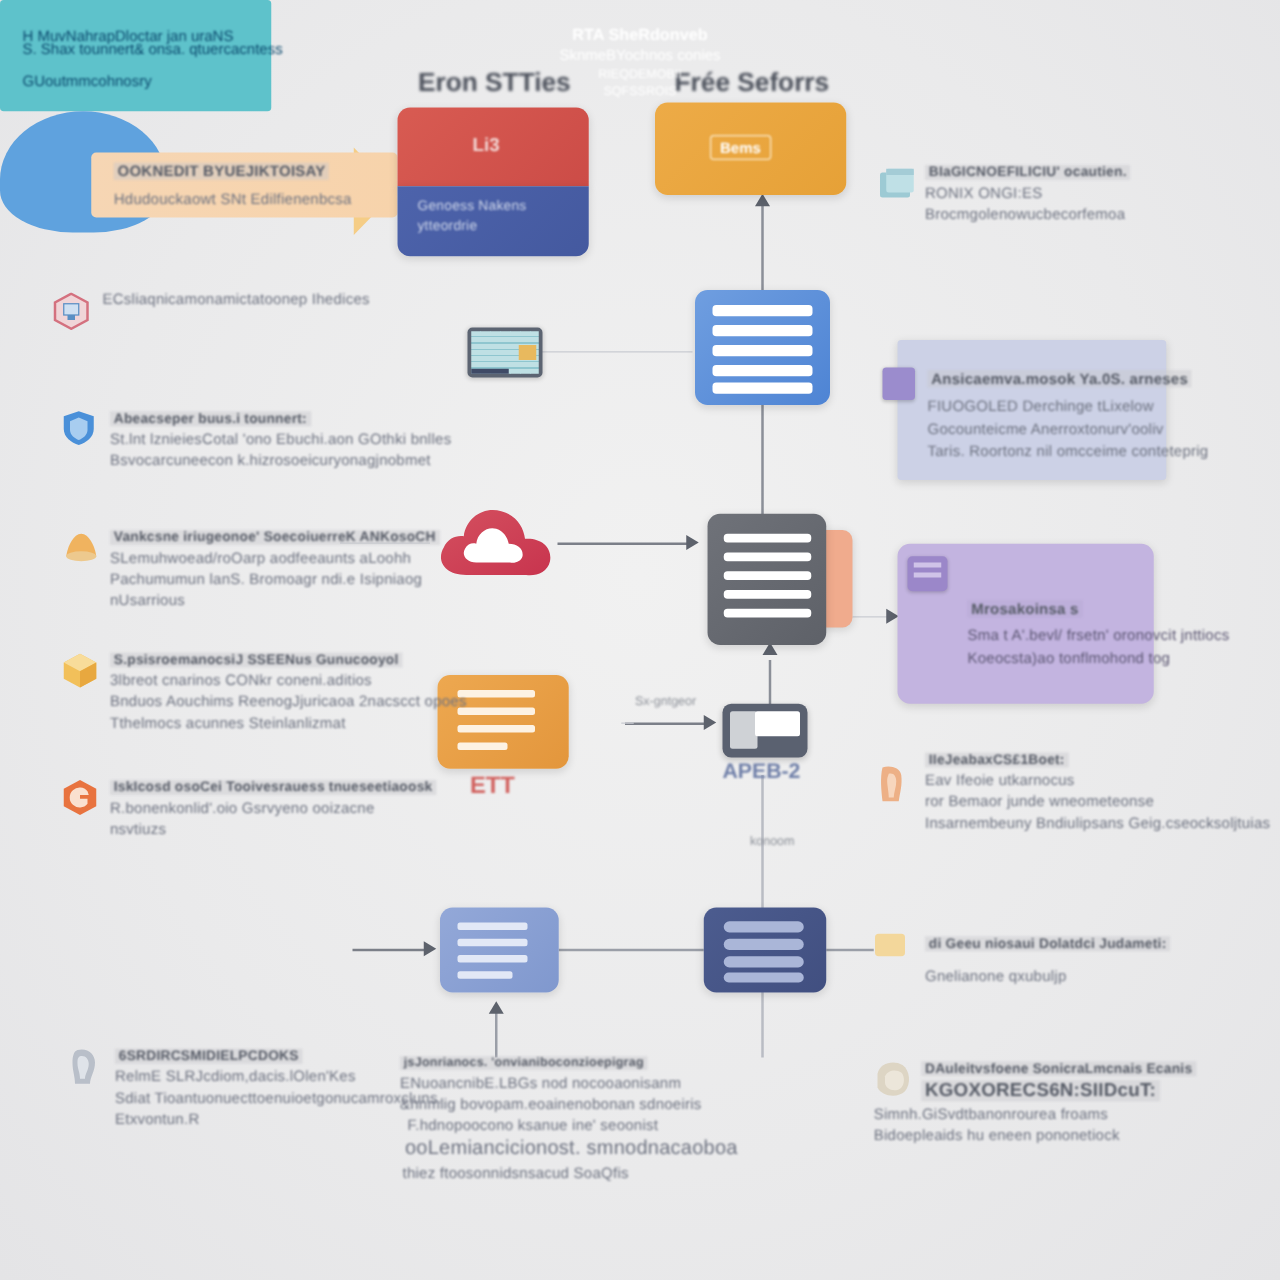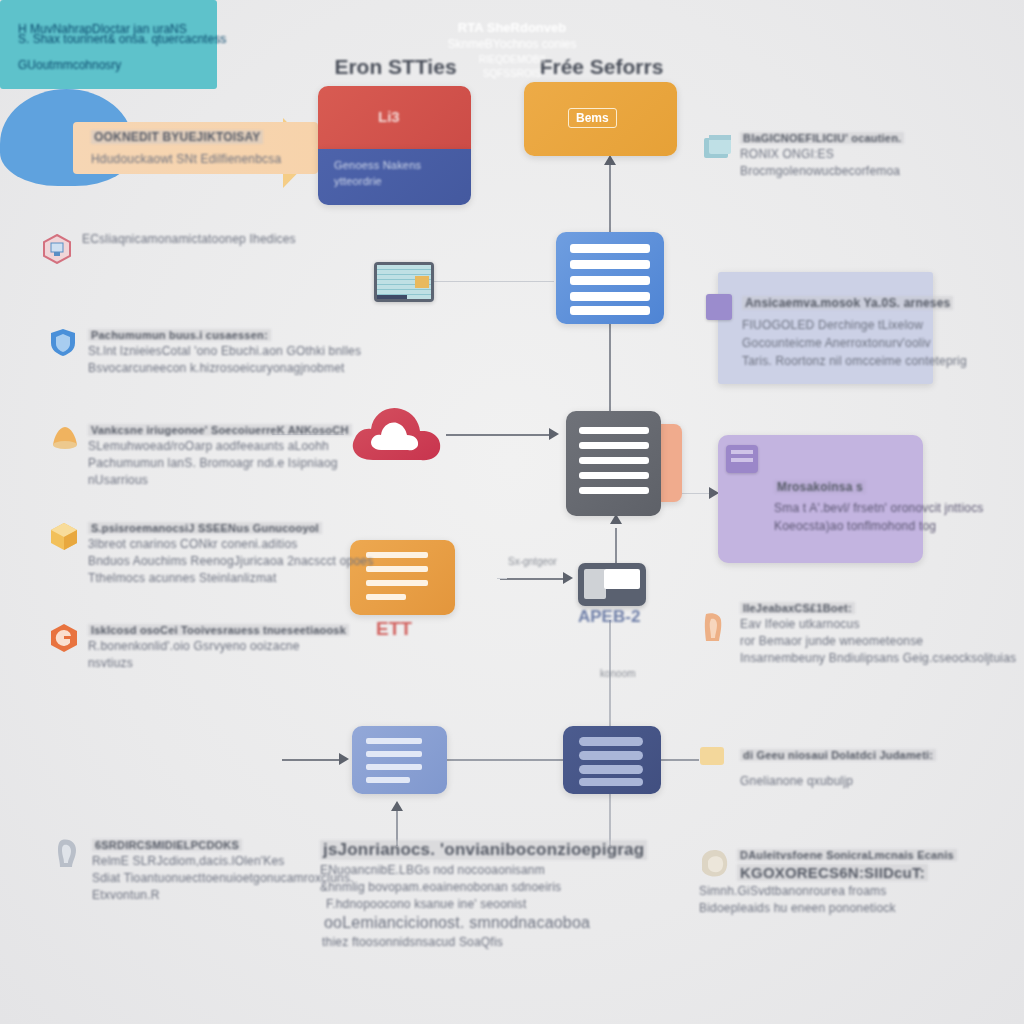--- a/index.html
+++ b/index.html
@@ -298,21 +298,21 @@
   </div>
 
   <div class="anno" style="left:48px;top:325px;">
     <div class="ic">
       <svg width="30" height="30" viewBox="0 0 30 30">
         <path d="M15 2 L27 6 V16 C27 23 21 27 15 29 C9 27 3 23 3 16 V6 Z" fill="#4a90d9"></path>
         <path d="M15 7 L22 10 V17 C22 21 18 24 15 25 C12 24 8 21 8 17 V10 Z" fill="#a8cdf0"></path>
       </svg>
     </div>
     <div class="tx">
-      <div class="blur-head" style="font-size:11px;">Pachumumun buus.i cusaessen:</div>
+      <div class="blur-head" style="font-size:11px;">Abeacseper buus.i tounnert:</div>
       <div class="blur-txt" style="font-size:12px;">St.lnt lznieiesCotal 'ono  Ebuchi.aon  GOthki bnlles</div>
       <div class="blur-txt" style="font-size:12px;">Bsvocarcuneecon k.hizrosoeicuryonagjnobmet</div>
     </div>
   </div>
 
   <div class="anno" style="left:48px;top:420px;">
     <div class="ic">
       <svg width="34" height="34" viewBox="0 0 34 34">
         <path d="M17 5 C23 5 28 15 29 23 L5 23 C6 15 11 5 17 5 Z" fill="#f0b35f"></path>
         <ellipse cx="17" cy="23" rx="12" ry="4" fill="#edc98e"></ellipse>
@@ -419,21 +419,21 @@
     <div class="tx">
       <div class="blur-head" style="font-size:11px;">DAuleitvsfoene  SonicraLmcnais  Ecanis</div>
       <div class="blur-head" style="font-size:15px;">KGOXORECS6N:SIIDcuT:</div>
       <div class="blur-txt" style="font-size:12px;margin-left:-38px;">Simnh.GiSvdtbanonrourea froams</div>
       <div class="blur-txt" style="font-size:12px;margin-left:-38px;">Bidoepleaids  hu eneen pononetiock</div>
     </div>
   </div>
 
   <div class="anno" style="left:320px;top:840px;">
     <div class="tx" style="left:0;">
-      <div class="blur-head" style="font-size:17px;">jsJonrianocs. 'onvianiboconzioepigrag</div>
+      <div class="blur-head" style="font-size:10px;">jsJonrianocs. 'onvianiboconzioepigrag</div>
       <div class="blur-txt" style="font-size:12px;">ENuoancnibE.LBGs nod nocooaonisanm</div>
       <div class="blur-txt" style="font-size:12px;">&amp;hnmlig  bovopam.eoainenobonan sdnoeiris</div>
       <div class="blur-txt" style="font-size:12px;margin-left:6px;">F.hdnopoocono ksanue  ine' seoonist</div>
       <div class="blur-txt" style="font-size:16px;margin-left:4px;">ooLemiancicionost. smnodnacaoboa</div>
       <div class="blur-txt" style="font-size:12px;margin-left:2px;">thiez ftoosonnidsnsacud  SoaQfis</div>
     </div>
   </div>
 
 </div>
 

